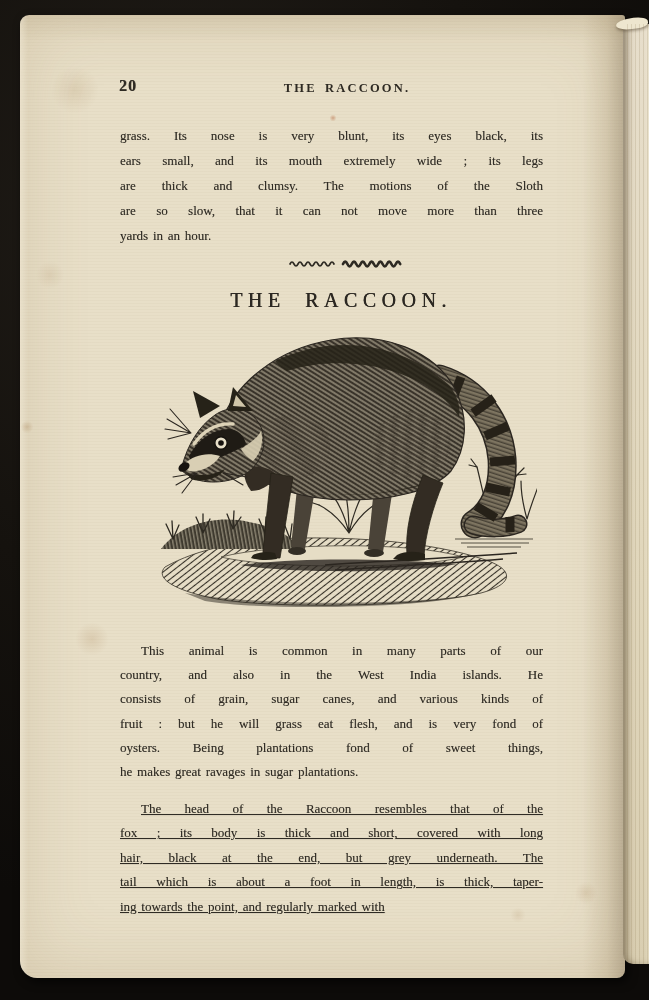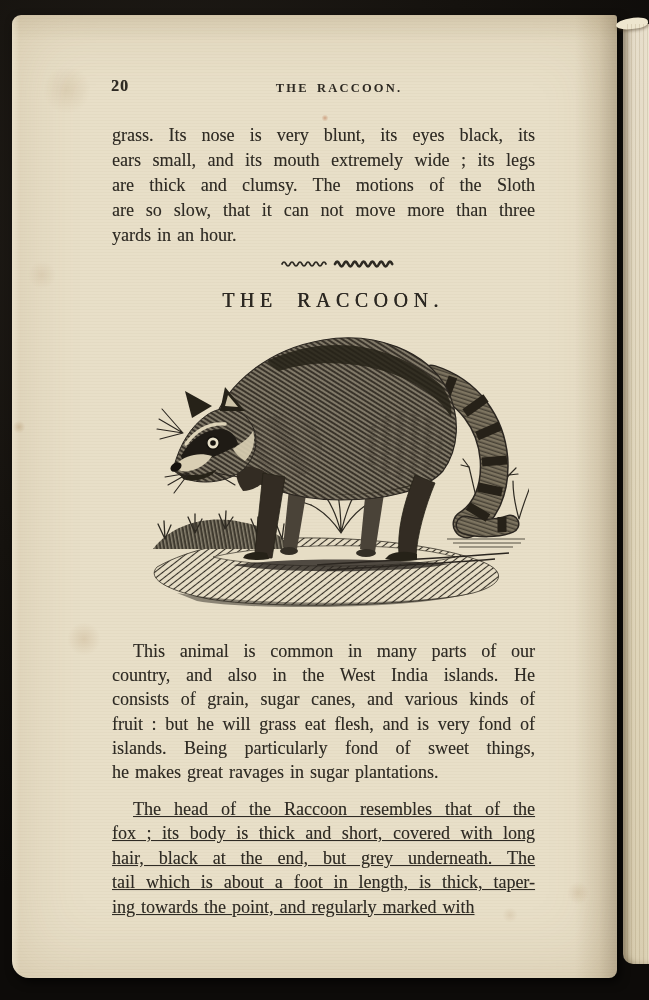--- a/index.html
+++ b/index.html
@@ -1,20 +1,20 @@
 <!DOCTYPE html>
 <html><head>
 <meta charset="utf-8">
 <style>
   html,body{margin:0;padding:0;background:#0d0b09;}
   .photo{position:relative;width:649px;height:1000px;overflow:hidden;
     background:radial-gradient(ellipse 600px 700px at 28% 22%, #211d18 0%, #15120e 55%, #0d0b09 100%);
     font-family:"Liberation Serif",serif;}
   
-  .page{position:absolute;left:12px;top:15px;width:605px;height:963px;
+  .page{position:absolute;left:20px;top:15px;width:605px;height:963px;
     border-radius:9px 3px 8px 17px;
     background:
       radial-gradient(circle 5px at 313px 103px, rgba(170,75,30,.40), transparent 70%),
       radial-gradient(circle 24px at 72px 624px, rgba(150,105,55,.16), transparent 70%),
       radial-gradient(circle 9px at 7px 412px, rgba(150,105,55,.25), transparent 70%),
       radial-gradient(circle 16px at 566px 878px, rgba(150,105,55,.14), transparent 70%),
       radial-gradient(circle 11px at 498px 900px, rgba(150,105,55,.12), transparent 70%),
       radial-gradient(circle 34px at 55px 75px, rgba(140,100,50,.12), transparent 70%),
       radial-gradient(circle 20px at 30px 260px, rgba(140,100,50,.10), transparent 70%),
       linear-gradient(to right, rgba(255,250,235,.55) 0px, transparent 8px),
@@ -32,21 +32,21 @@
   .fore-edge::after{content:'';position:absolute;inset:0;
     background:repeating-linear-gradient(to right, transparent 0 3px, rgba(120,100,60,.16) 3px 4px);
     border-radius:inherit;}
   .fore-edge::before{content:'';position:absolute;top:-6px;left:-8px;width:32px;height:11px;
     background:#eee6cf;border-radius:60% 50% 45% 55%;transform:rotate(-7deg);
     box-shadow:0 2px 3px rgba(60,45,25,.4);}
   .page-number{position:absolute;left:99px;top:62px;font-size:16px;font-weight:700;
     letter-spacing:1px;color:#2e2a23;text-shadow:.4px .3px 0 rgba(46,42,35,.55);}
   .running-head{position:absolute;left:116px;top:66px;width:422px;text-align:center;
     font-size:12.5px;font-weight:700;letter-spacing:2.2px;word-spacing:3px;color:#2e2a23;}
-  .para{position:absolute;left:100px;width:423px;font-size:18px;color:#2f2b24;
+  .para{position:absolute;left:100px;width:423px;font-size:13px;color:#2f2b24;
     text-shadow:.2px .2px 0 rgba(46,42,35,.38);word-spacing:1.5px;}
   .p0{top:108px;line-height:25px;}
   .p1{top:608px;line-height:24.2px;}
   .p2{top:766px;line-height:24.4px;text-decoration:underline;}
   .line{text-align:justify;text-align-last:justify;}
   .line.last{text-align-last:left;}
   .line.indent{text-indent:21px;margin-top:16px;}
   .divider{position:absolute;left:115px;top:243px;width:422px;display:flex;justify-content:center;}
   .section-heading{position:absolute;left:110px;top:274px;width:422px;text-align:center;
     font-size:20px;letter-spacing:5.5px;word-spacing:9px;color:#2c2822;
@@ -179,21 +179,21 @@
         <path d="M66 106 L45 82 M66 106 L42 92 M66 106 L40 102 M66 106 L43 112"></path>
         <path d="M72 146 L48 150 M72 146 L51 158 M72 146 L57 166 M98 146 L118 158 M98 146 L122 150"></path>
       </g>
     </svg>
 
     <div class="para p1">
       <div class="line indent">This animal is common in many parts of our</div>
       <div class="line">country, and also in the West India islands.  He</div>
       <div class="line">consists of grain, sugar canes, and various kinds of</div>
       <div class="line">fruit : but he will grass eat flesh, and is very fond of</div>
-      <div class="line">islands.  Being particularly fond of sweet things,</div>
+      <div class="line">oysters.  Being plantations fond of sweet things,</div>
       <div class="line last">he makes great ravages in sugar plantations.</div>
     </div>
 
     <div class="para p2">
       <div class="line indent">The head of the Raccoon resembles that of the</div>
       <div class="line">fox ; its body is thick and short, covered with long</div>
       <div class="line">hair, black at the end, but grey underneath.  The</div>
       <div class="line">tail  which is about a foot in length, is thick, taper-</div>
       <div class="line last">ing towards the point, and regularly marked with</div>
     </div>

